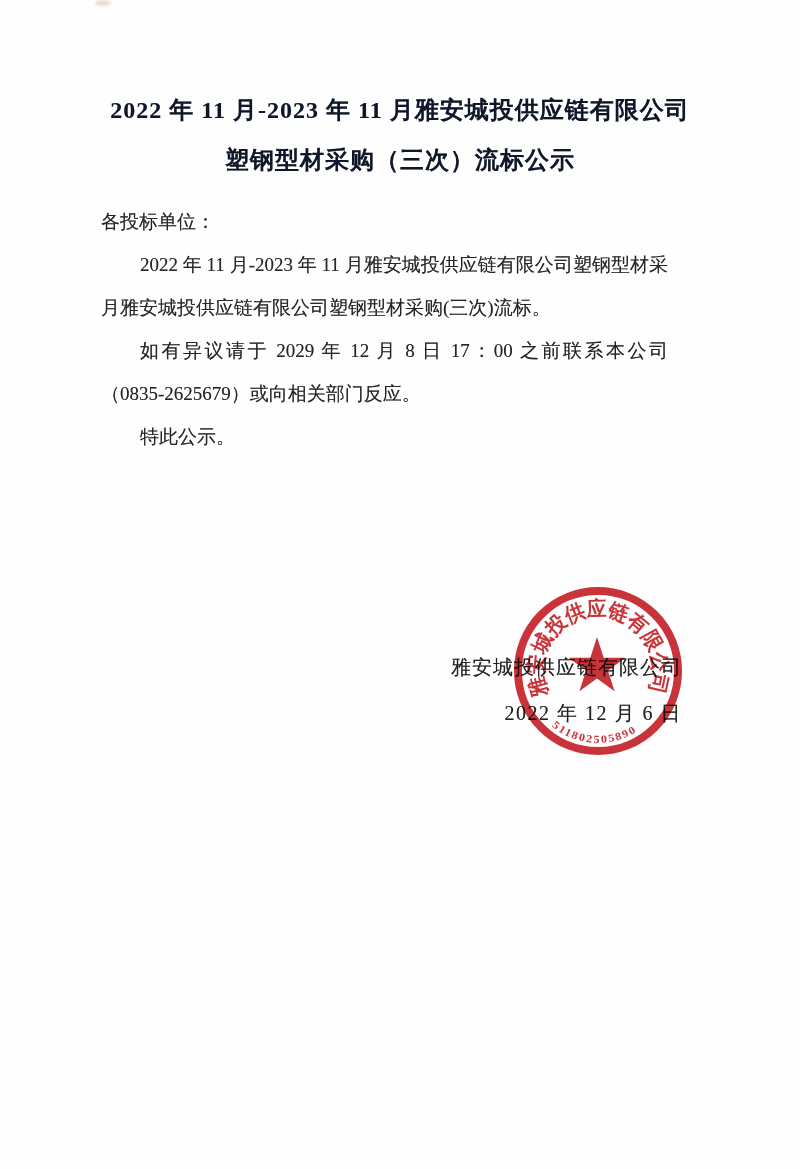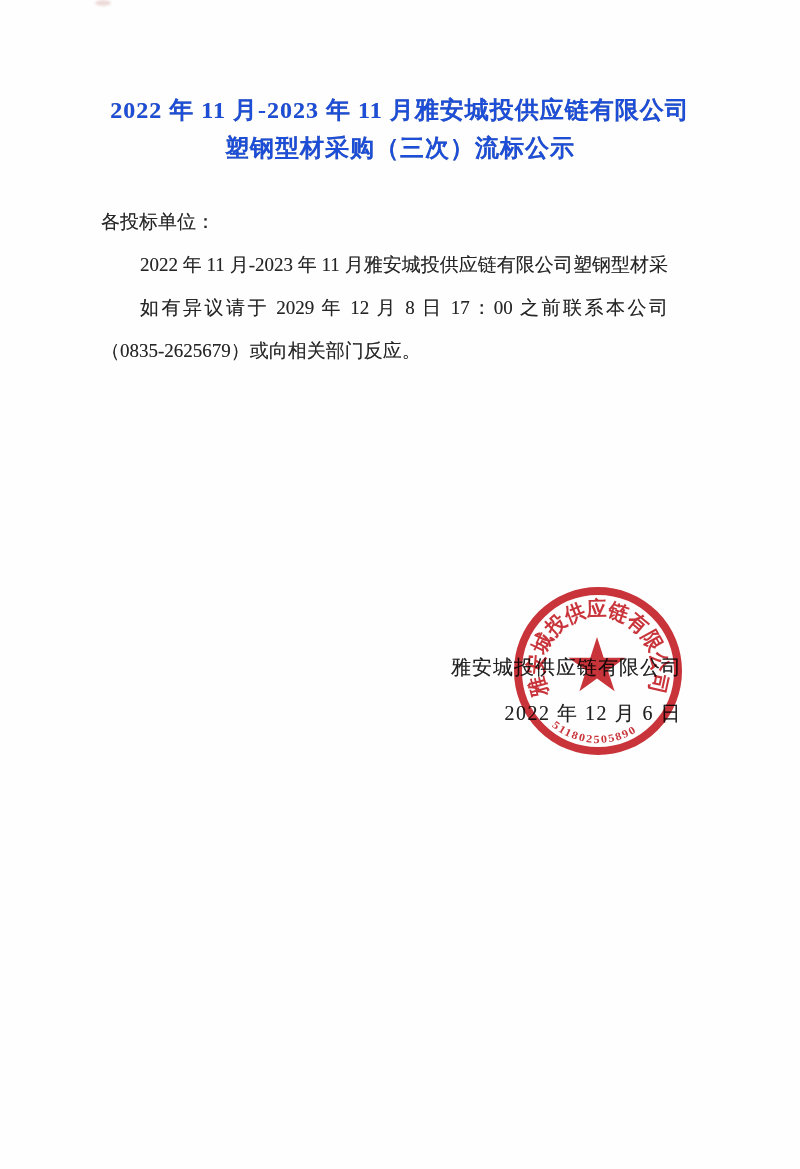--- a/index.html
+++ b/index.html
@@ -17,24 +17,24 @@
 
   .doc-title {
     position: absolute;
     left: 60px;
     right: 60px;
     text-align: center;
     font-weight: bold;
     font-size: 24px;
     letter-spacing: 1px;
     line-height: 40px;
-    color: #1d4ed8;
+    color: #0f172a;
   }
   .doc-title.l1 { top: 90px; }
-  .doc-title.l2 { top: 128px; text-align: center; }
+  .doc-title.l2 { top: 140px; text-align: center; }
 
   .body-block {
     position: absolute;
     left: 101px;
     top: 200px;
     width: 567px;
   }
   .line {
     height: 43px;
     line-height: 43px;
@@ -92,22 +92,24 @@
 <div class="page">
 
   <div class="smudge"></div>
 
   <div class="doc-title l1 txt">2022 年 11 月-2023 年 11 月雅安城投供应链有限公司</div>
   <div class="doc-title l2 txt">塑钢型材采购（三次）流标公示</div>
 
   <div class="body-block">
     <div class="line txt">各投标单位：</div>
     <div class="line jf ind txt">2022 年 11 月-2023 年 11 月雅安城投供应链有限公司塑钢型材采</div>
+    <div class="line txt">月雅安城投供应链有限公司塑钢型材采购(三次)流标。</div>
     <div class="line jf ind txt">如有异议请于 2029 年 12 月 8 日 17：00 之前联系本公司</div>
     <div class="line txt">（0835-2625679）或向相关部门反应。</div>
+    <div class="line ind txt">特此公示。</div>
   </div>
 
   <div class="sig company txt">雅安城投供应链有限公司</div>
   <div class="sig date txt">2022 年 12 月 6 日</div>
 
   <svg class="seal" viewBox="0 0 220 220" aria-hidden="true">
     <defs>
       <path id="ring-text-path" d="M 60.2 133.2 A 55 55 0 1 1 159.8 133.2" fill="none"></path>
       <path id="serial-path" d="M 63.7 165.2 A 72 72 0 0 0 156.3 165.2" fill="none"></path>
     </defs>

